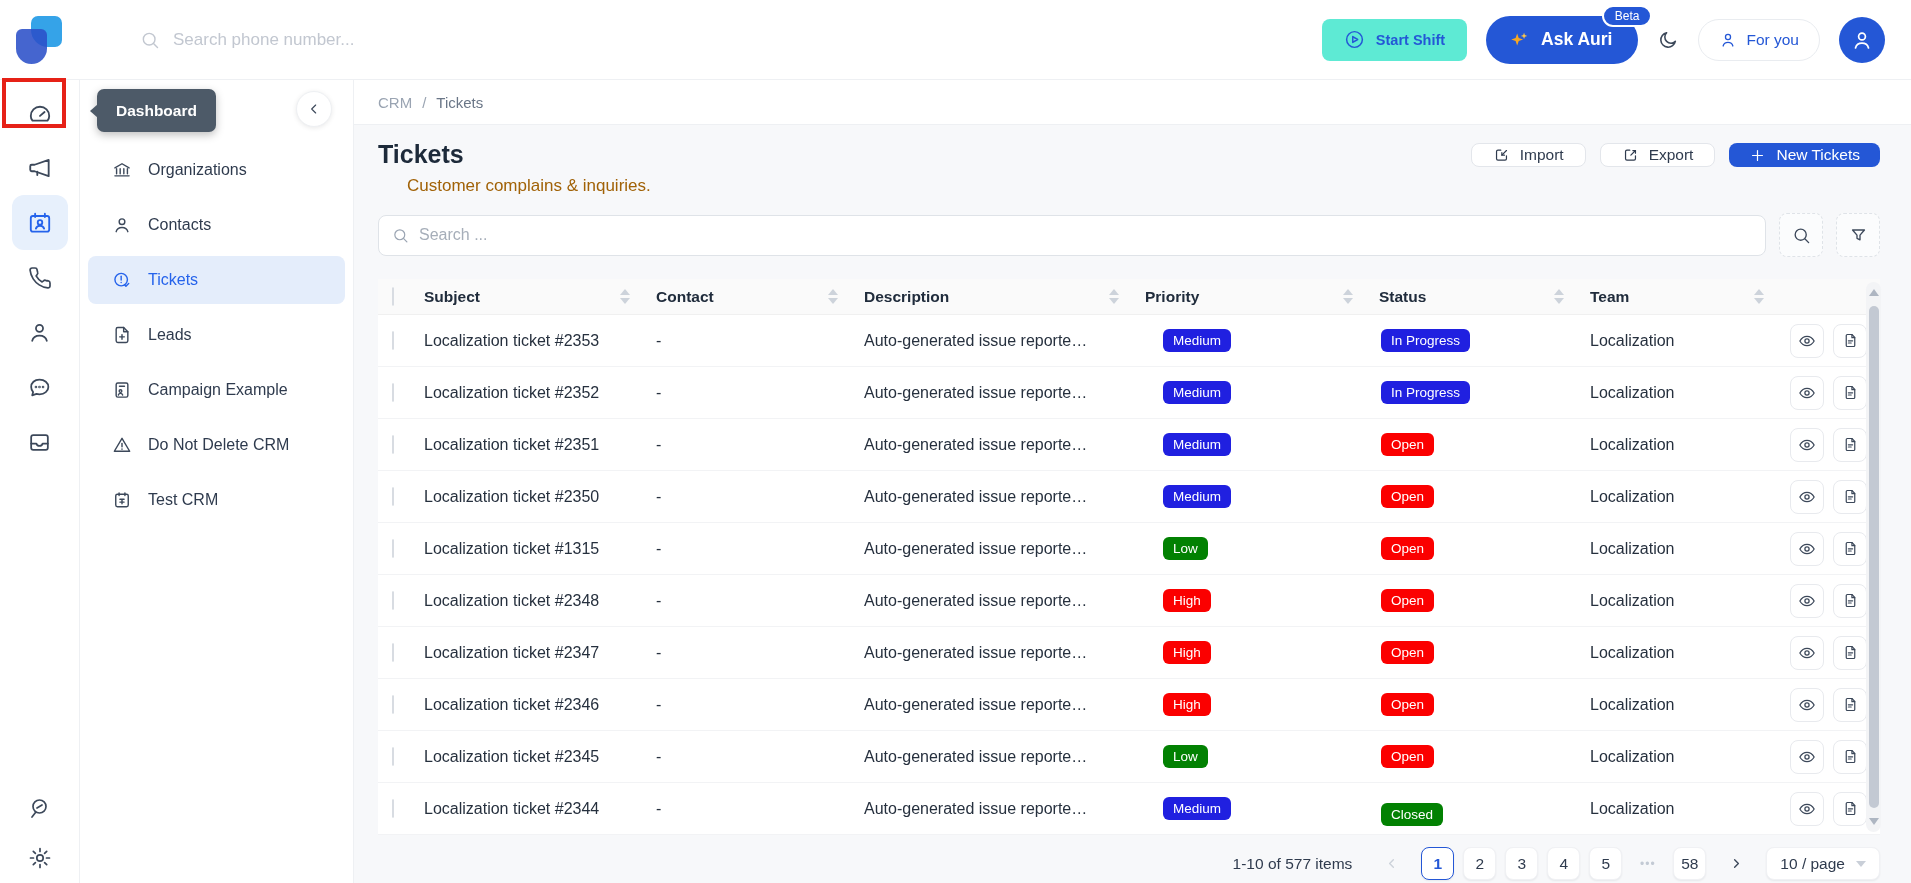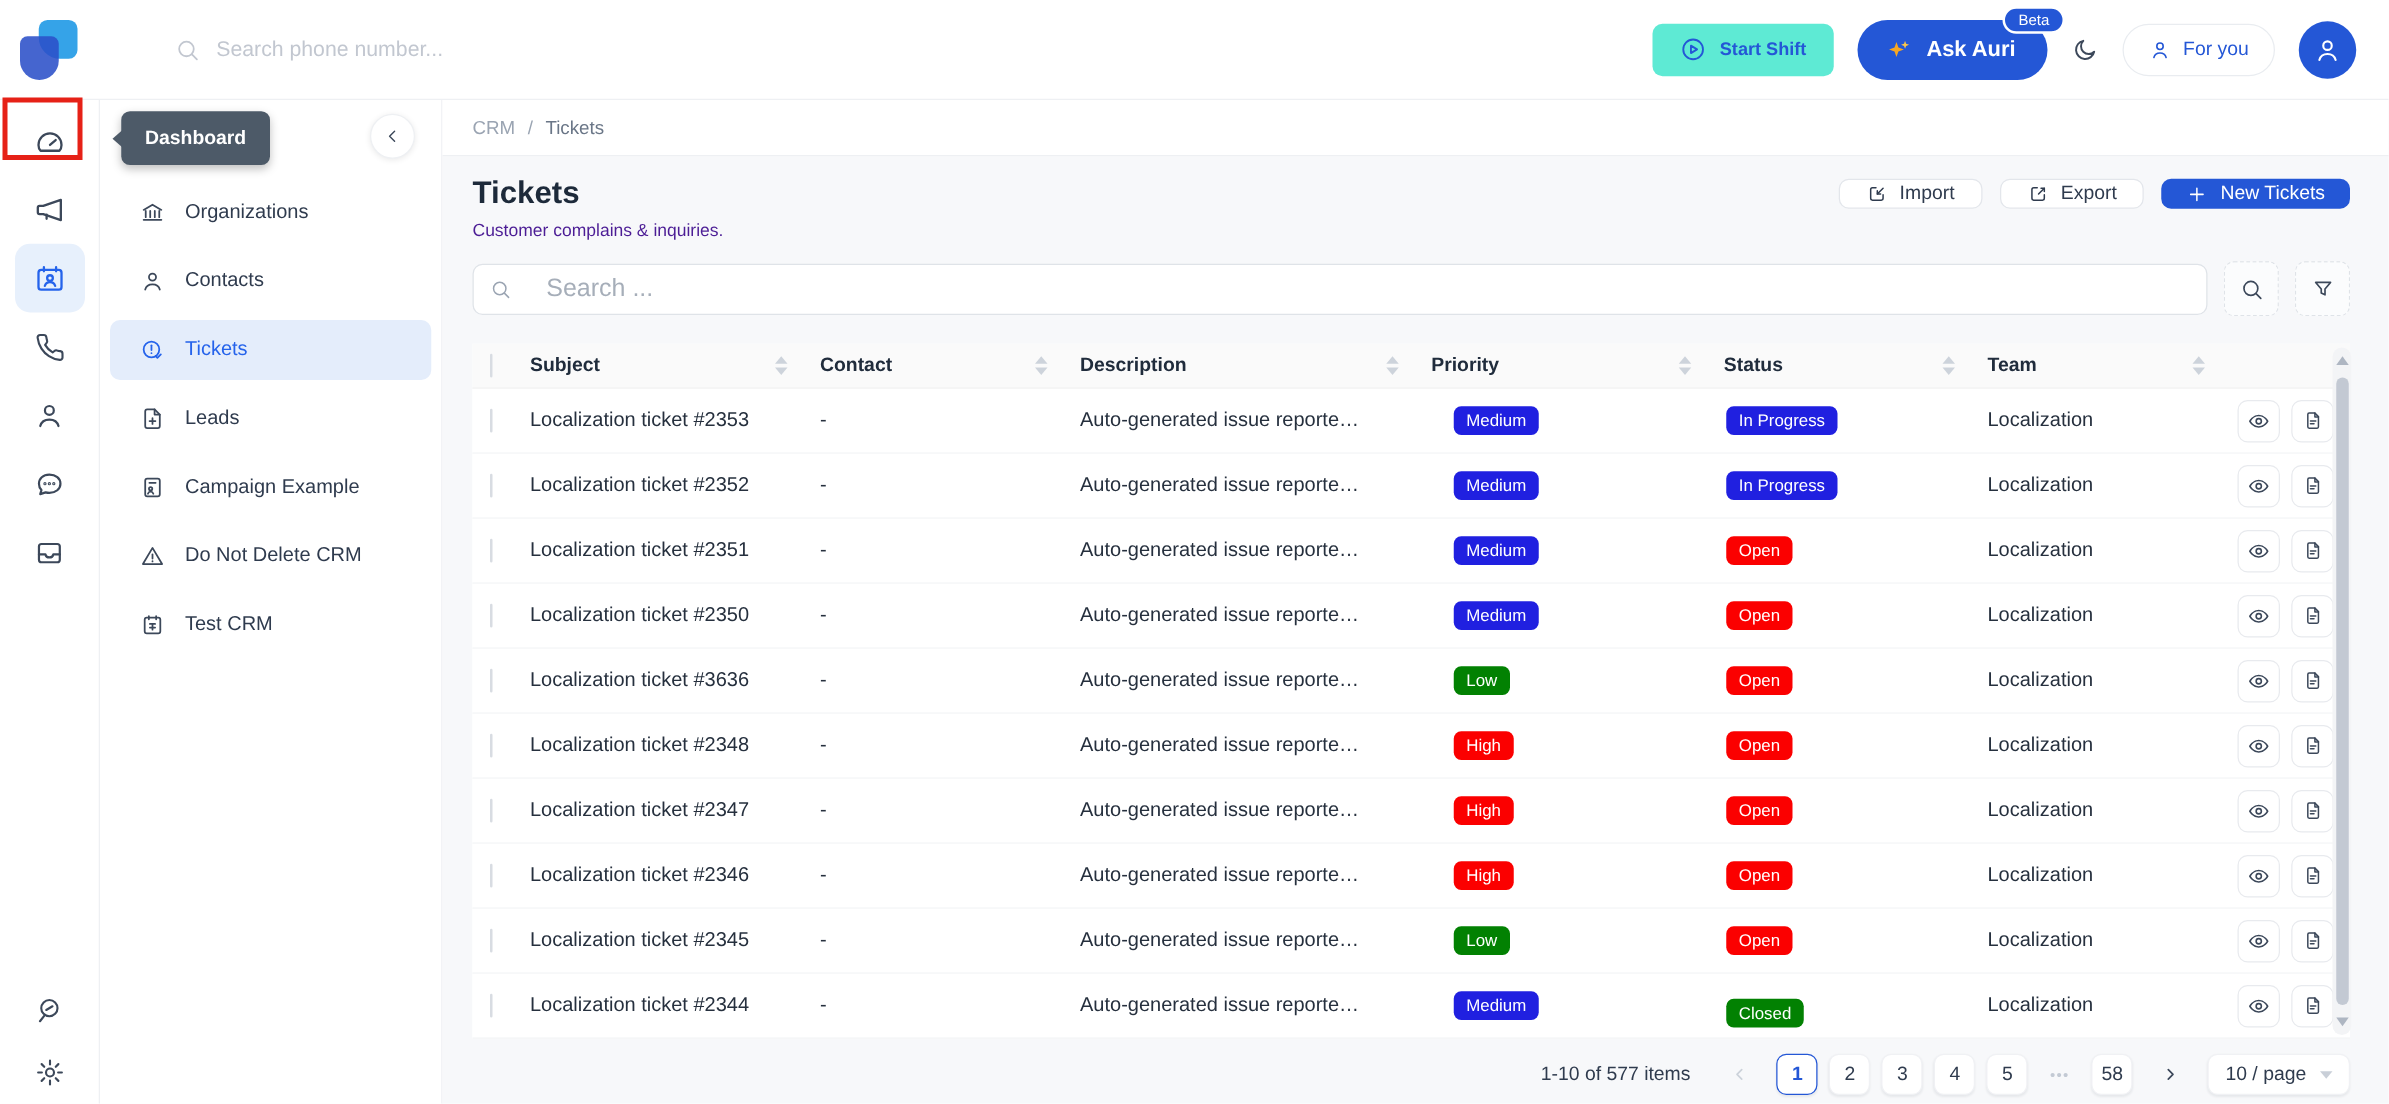--- a/index.html
+++ b/index.html
@@ -48,29 +48,29 @@
   .menu-item.selected { background:#e4edfb; color:#2563eb; }
   .menu-item.selected .mi-icon { color:#2563eb; }
 
   
   .main { position:absolute; left:354px; top:80px; right:0; bottom:0; background:#f7f8fa; }
   .crumb-band { height:45px; background:#fff; border-bottom:1px solid #eef0f3; display:flex; align-items:center; padding-left:24px; font-size:15px; color:#9aa4b2; gap:10px; }
   .crumb-current { color:#6a7687; }
   .content { padding:0 31px 0 24px; }
   .title-row { display:flex; align-items:flex-start; justify-content:space-between; margin-top:15px; }
   .page-title { font-size:25px; font-weight:700; color:#1d2a3a; }
-  .page-sub { font-size:14px; color:#4c1d95; margin-top:7px; }
+  .page-sub { font-size:17px; color:#a16207; margin-top:7px;margin-left:29px; }
   .header-actions { display:flex; gap:14px; margin-top:3px; }
   .btn { height:24px; border-radius:8px; display:flex; align-items:center; gap:10px; font-size:15.5px; font-family:inherit; cursor:pointer; }
   .btn-outline { background:#fff; border:1px solid #e3e6eb; color:#2f3b4e; padding:0 21px; }
   .btn-primary { background:var(--primary,#2457d6); color:#fff; border:none; padding:0 20px; }
 
   .search-row { display:flex; gap:13px; margin-top:17px; align-items:center; }
   .search-input { flex:1; height:41px; background:#fff; border:1px solid #dfe3e8; border-radius:8px; display:flex; align-items:center; gap:10px; padding:0 13px; color:#9aa4b2; }
-  .search-input input { border:none; outline:none; flex:1; font-size:20px; font-family:inherit; color:#243041;margin-left:18px; }
+  .search-input input { border:none; outline:none; flex:1; font-size:16px; font-family:inherit; color:#243041; }
   .search-input input::placeholder { color:#a6aeb9; }
   .icon-btn-sq { width:44px; height:44px; border:1px dashed #dfe3e8; border-radius:8px; background:#fbfcfd; display:flex; align-items:center; justify-content:center; color:#3c485a; cursor:pointer; }
 
   
   .table-wrap { position:relative; margin-top:22px; background:#fff; }
   .tgrid { display:grid; grid-template-columns:46px 232px 208px 281px 234px 211px 200px 1fr; align-items:center; }
   .thead { height:36px; background:#fafafa; border-bottom:1px solid #f0f0f0; }
   .th { display:flex; align-items:center; justify-content:space-between; padding-right:26px; font-weight:700; font-size:15.5px; color:#202c3c; }
   .sorter { display:flex; flex-direction:column; gap:3px; }
   .car-up { width:0; height:0; border-left:5px solid transparent; border-right:5px solid transparent; border-bottom:6px solid #cdd3db; }
@@ -571,21 +571,21 @@
                     <path d="M14 3.5V8h4"></path>
                     <path d="M9 12.5h6M9 15.5h4"></path>
                   </svg>
                 </span>
               </button>
             </div>
           </div>
 
           <div class="tgrid trow">
             <div><span class="cb"></span></div>
-            <div>Localization ticket #3636</div>
+            <div>Localization ticket #1315</div>
             <div>-</div>
             <div>Auto-generated issue reporte…</div>
             <div class="cell-priority"><span class="badge" style="background-color: rgb(2, 129, 2);">Low</span></div>
             <div class="cell-status"><span class="badge" style="background-color: rgb(251, 0, 0);">Open</span></div>
             <div>Localization</div>
             <div class="cell-actions">
               <button class="row-btn">
                 <span>
                   <svg class="ic" width="18" height="18" viewBox="0 0 24 24">
                     <path d="M2.5 12S6 5.8 12 5.8 21.5 12 21.5 12 18 18.2 12 18.2 2.5 12 2.5 12z"></path>

